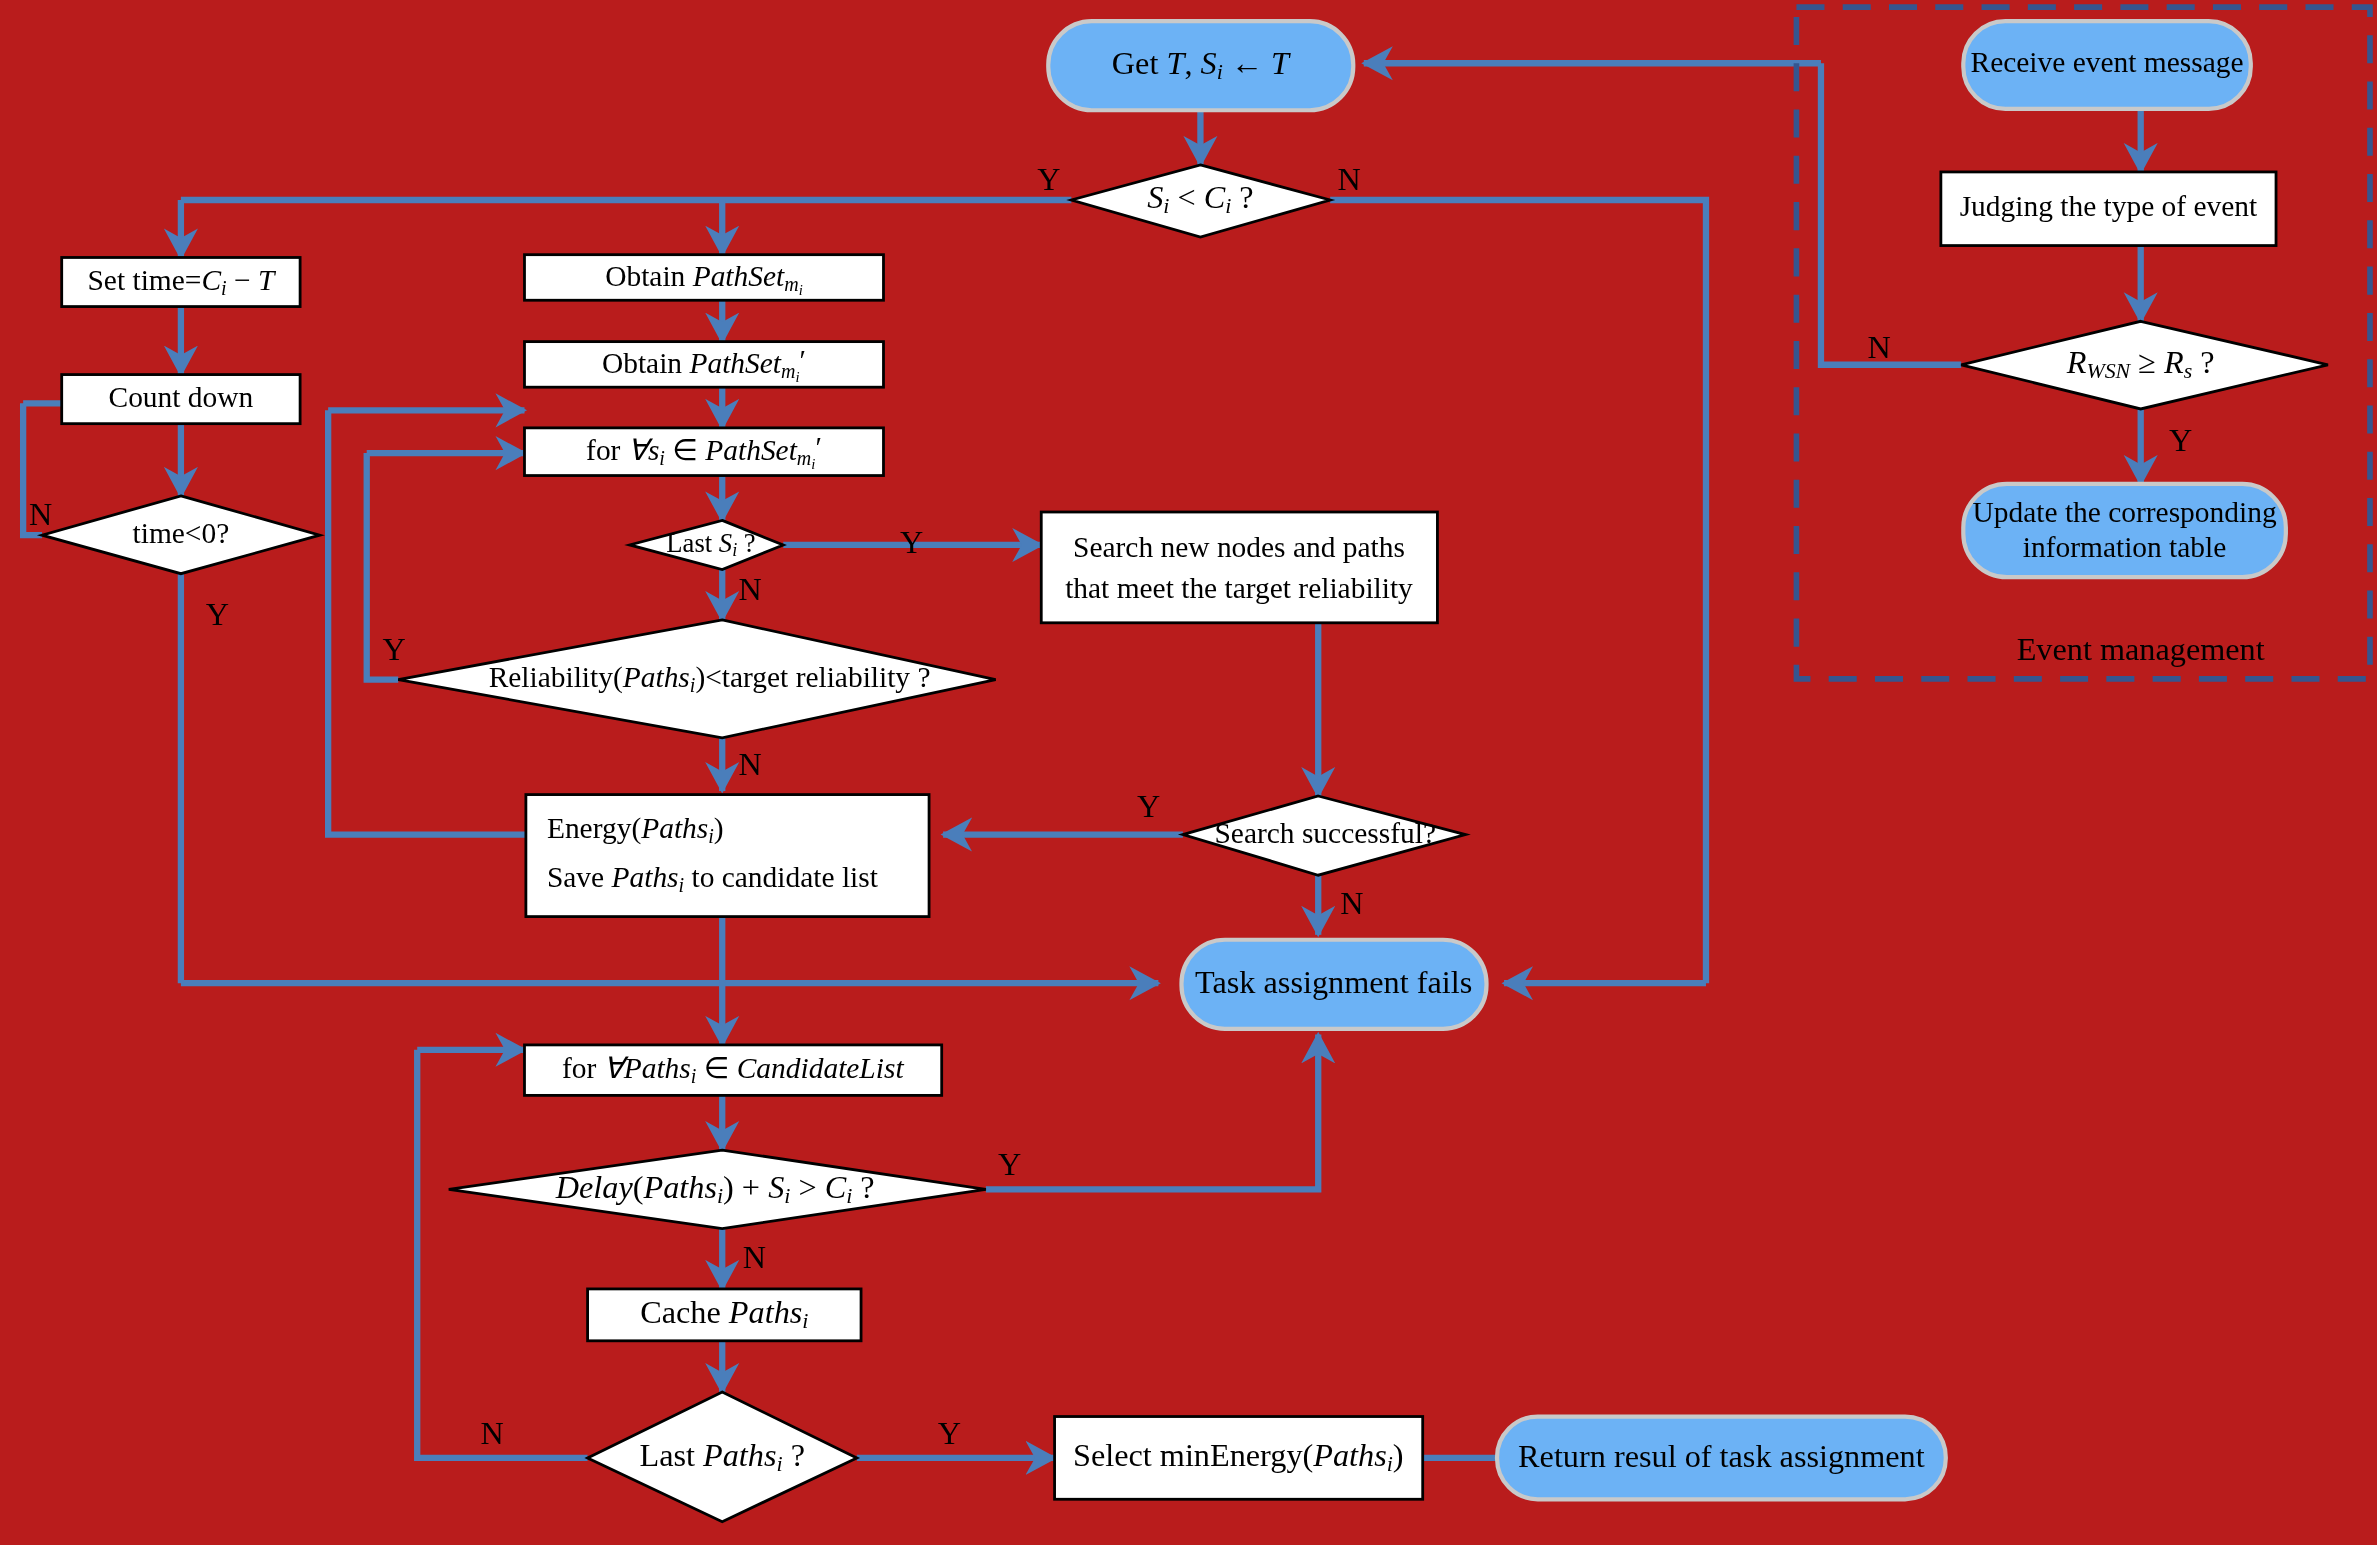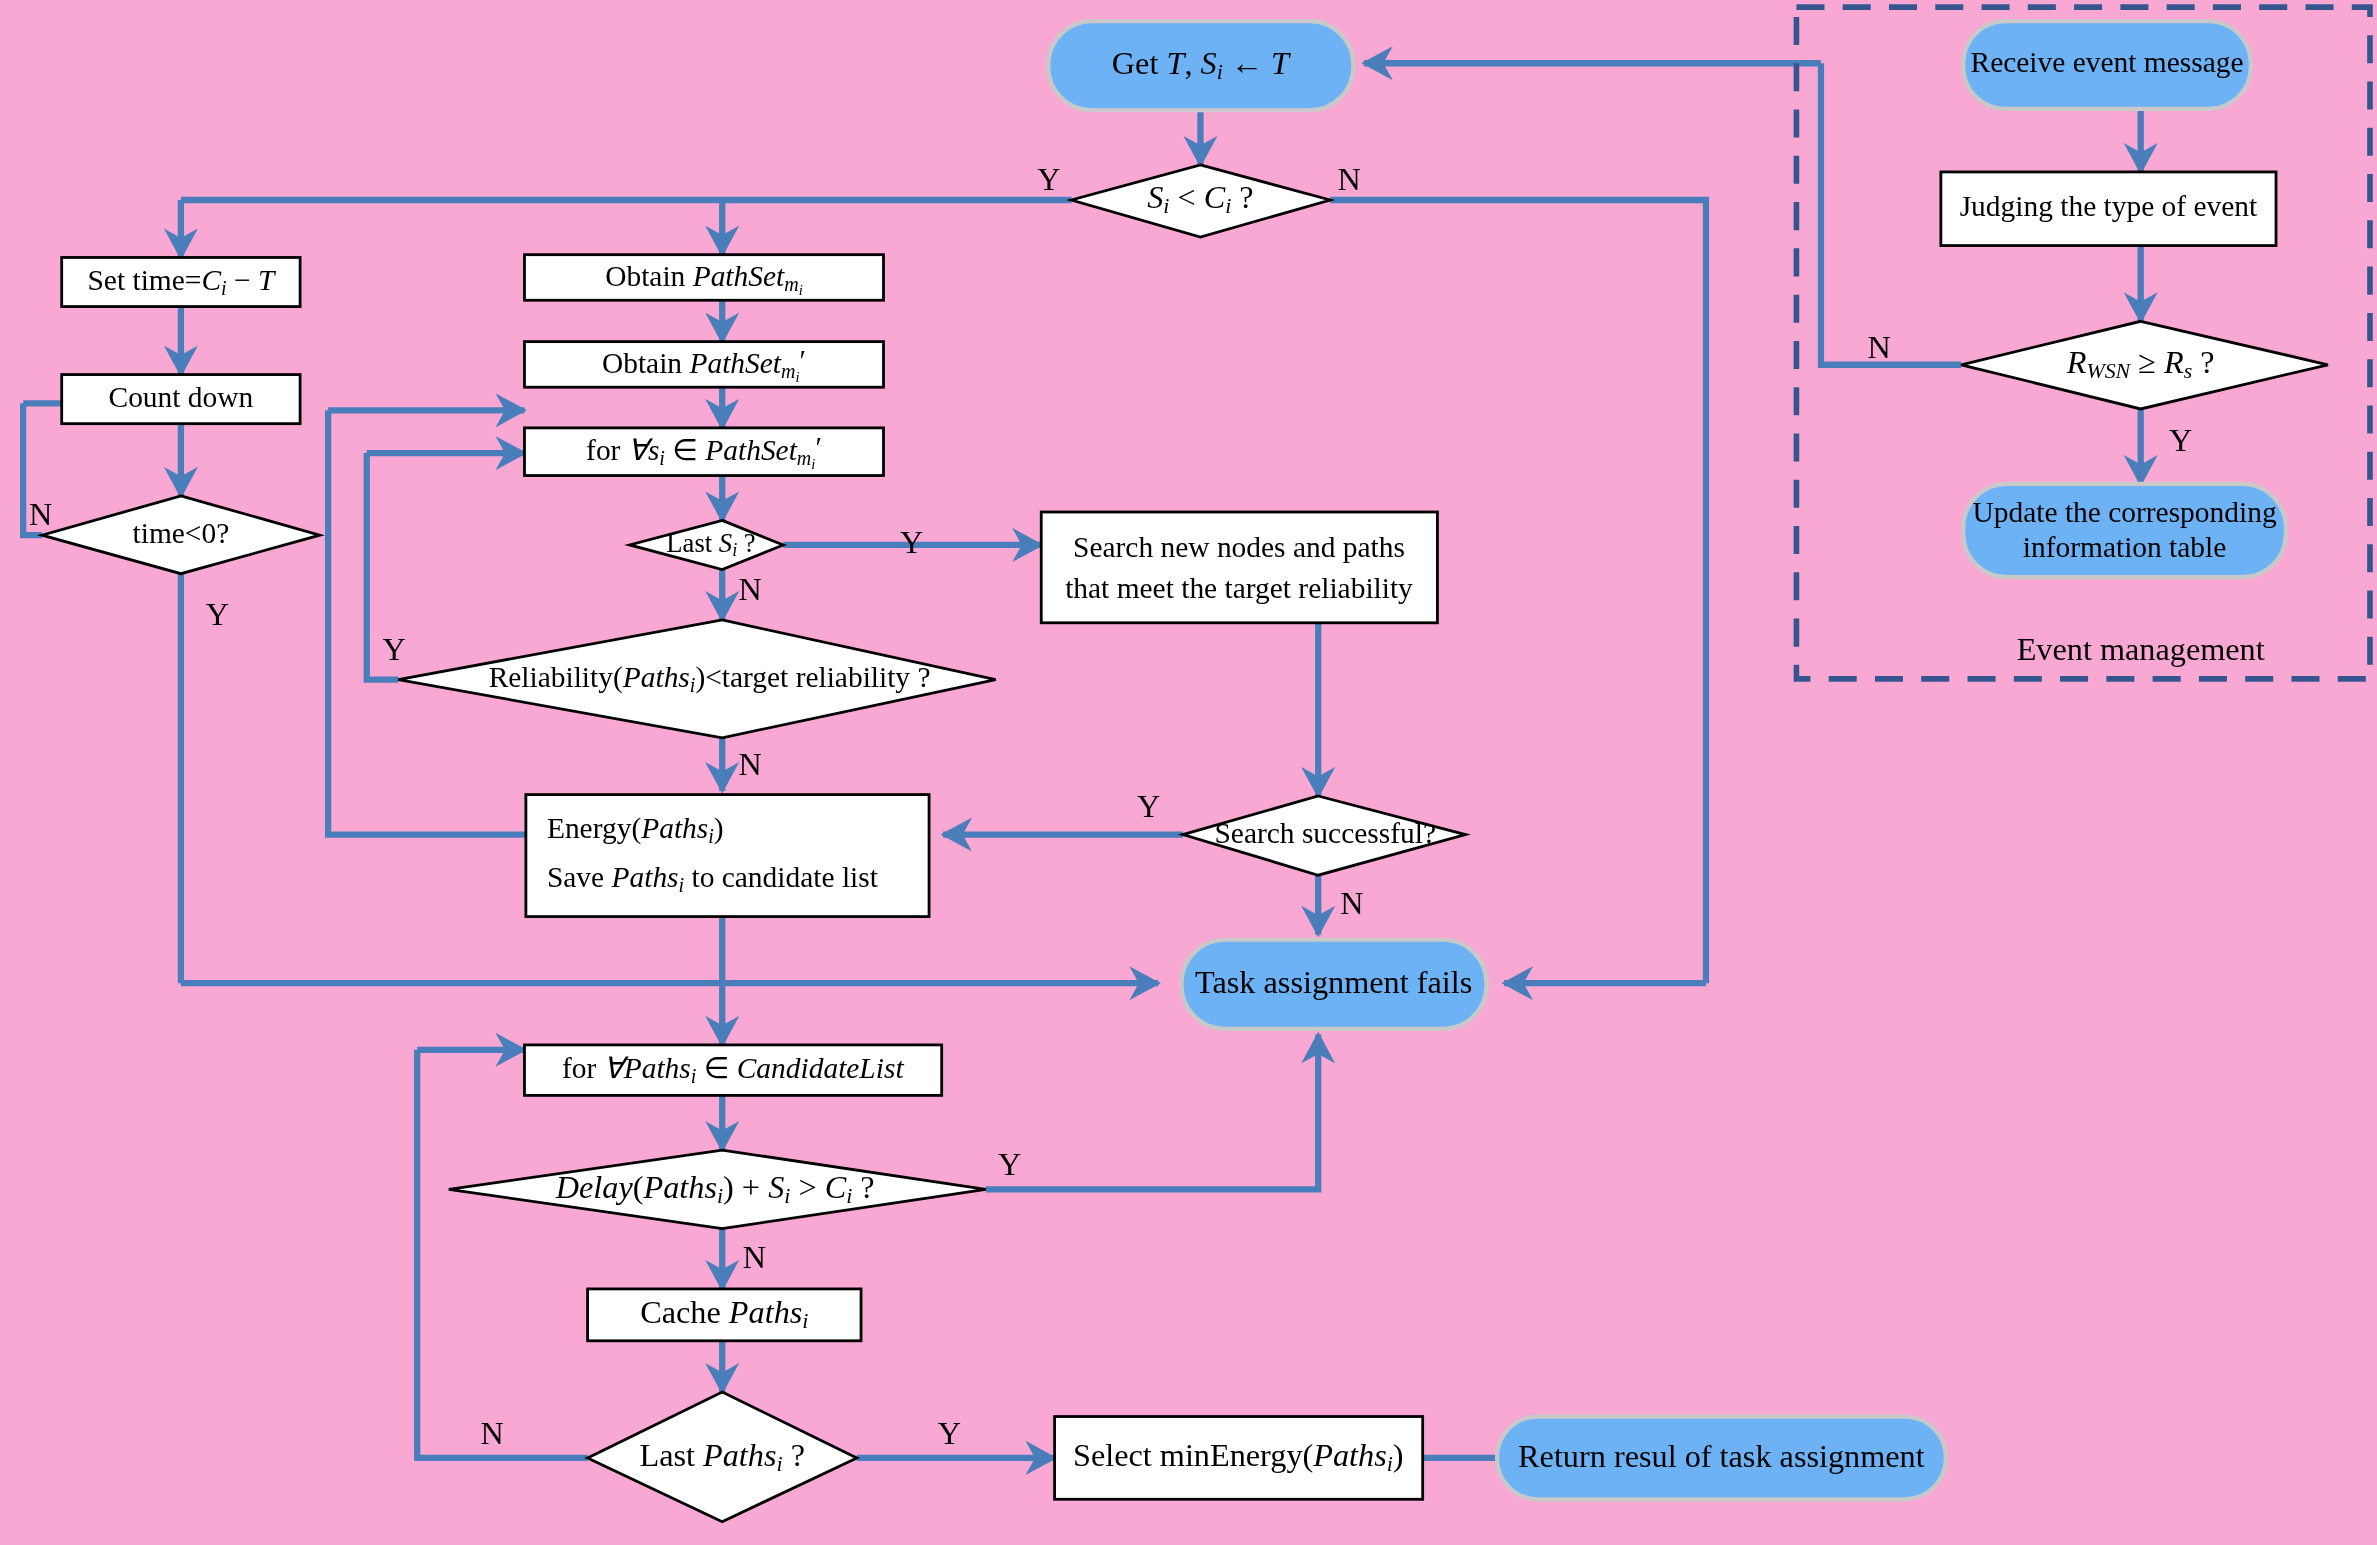--- a/index.html
+++ b/index.html
@@ -1,16 +1,16 @@
 <!DOCTYPE html>
 <html style="font-size:11.2px"><head>
 <meta charset="utf-8">
 <style>
   html,body{margin:0;padding:0;background:#ffffff;}
-  #root{position:relative;width:2377px;height:1545px;background:#f9a8d4;
+  #root{position:relative;width:2377px;height:1545px;background:#b91c1c;
         font-family:"Liberation Serif", serif;}
   svg{position:absolute;left:0;top:0;width:2377px;height:1545px;}
   .edge{stroke:#4a7ebb;stroke-width:9;fill:none;}
   .dia{fill:#ffffff;stroke:#000000;stroke-width:4;}
   .rect{fill:#ffffff;stroke:#000000;stroke-width:4;}
   .term{fill:#6cb2f5;stroke:#c9c9c9;stroke-width:6;}
   .dashbox{fill:none;stroke:#35558f;stroke-width:8;stroke-dasharray:40 26;}
   .t{font-family:"Liberation Serif", serif;fill:#000;text-anchor:middle;
      dominant-baseline:middle;font-size:42px;}
   .t-lbl{font-family:"Liberation Serif", serif;fill:#000;text-anchor:middle;

